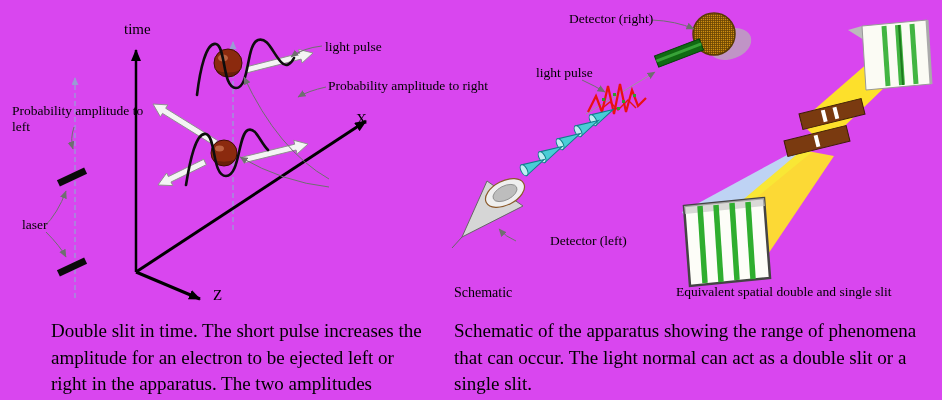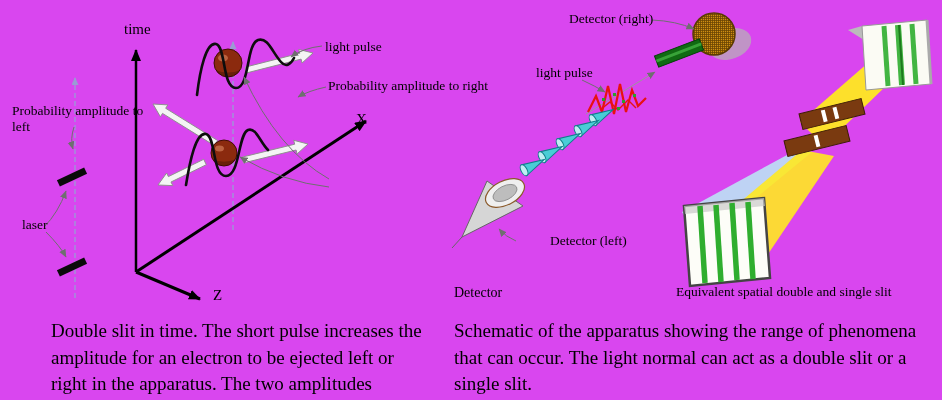--- a/index.html
+++ b/index.html
@@ -202,17 +202,17 @@
 
   <div class="lbl" style="left:325px;top:39px;">light pulse</div>
   <div class="lbl" style="left:328px;top:78px;text-align:right;">Probability amplitude to right</div>
   <div class="lbl wrap" style="left:12px;top:95px;width:140px;">Probability amplitude to left</div>
   <div class="lbl" style="left:22px;top:217px;">laser</div>
   <div class="caption" style="left:51px;top:318px;width:382px;">Double slit in time.  The short pulse increases the amplitude for an electron to be ejected left or right in the apparatus. The two amplitudes interfere as in a normal, spatial double slit.</div>
 
   <div class="lbl" style="left:569px;top:11px;">Detector (right)</div>
   <div class="lbl" style="left:536px;top:65px;">light pulse</div>
   <div class="lbl" style="left:518px;top:233px;margin-left:32px;">Detector (left)</div>
-  <div class="lbl" style="left:454px;top:284px;font-size:14px;">Detector</div>
+  <div class="lbl" style="left:454px;top:284px;font-size:14px;">Schematic</div>
   <div class="lbl" style="left:676px;top:284px;">Equivalent spatial double and single slit</div>
   <div class="caption" style="left:454px;top:318px;width:480px;">Schematic of the apparatus showing the range of phenomena that can occur.  The light normal can act as a double slit or a single slit.</div>
 
 </div>
 
 </body></html>

